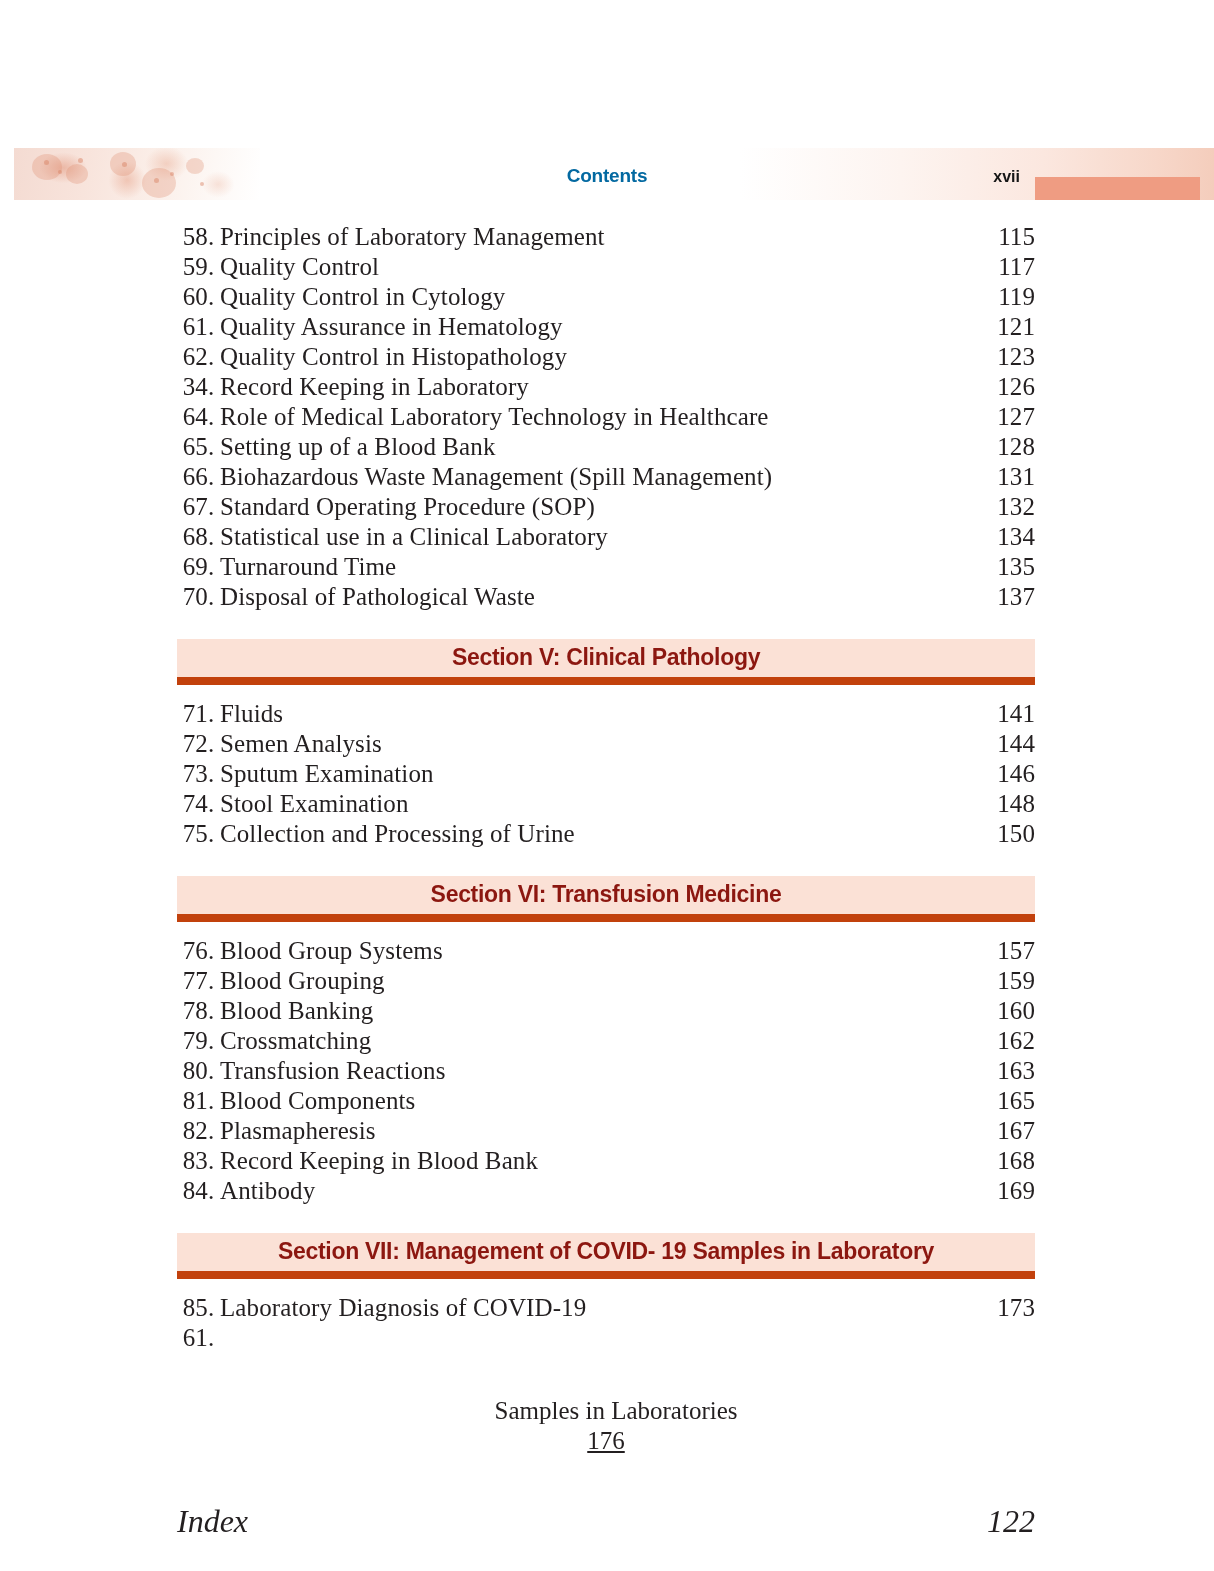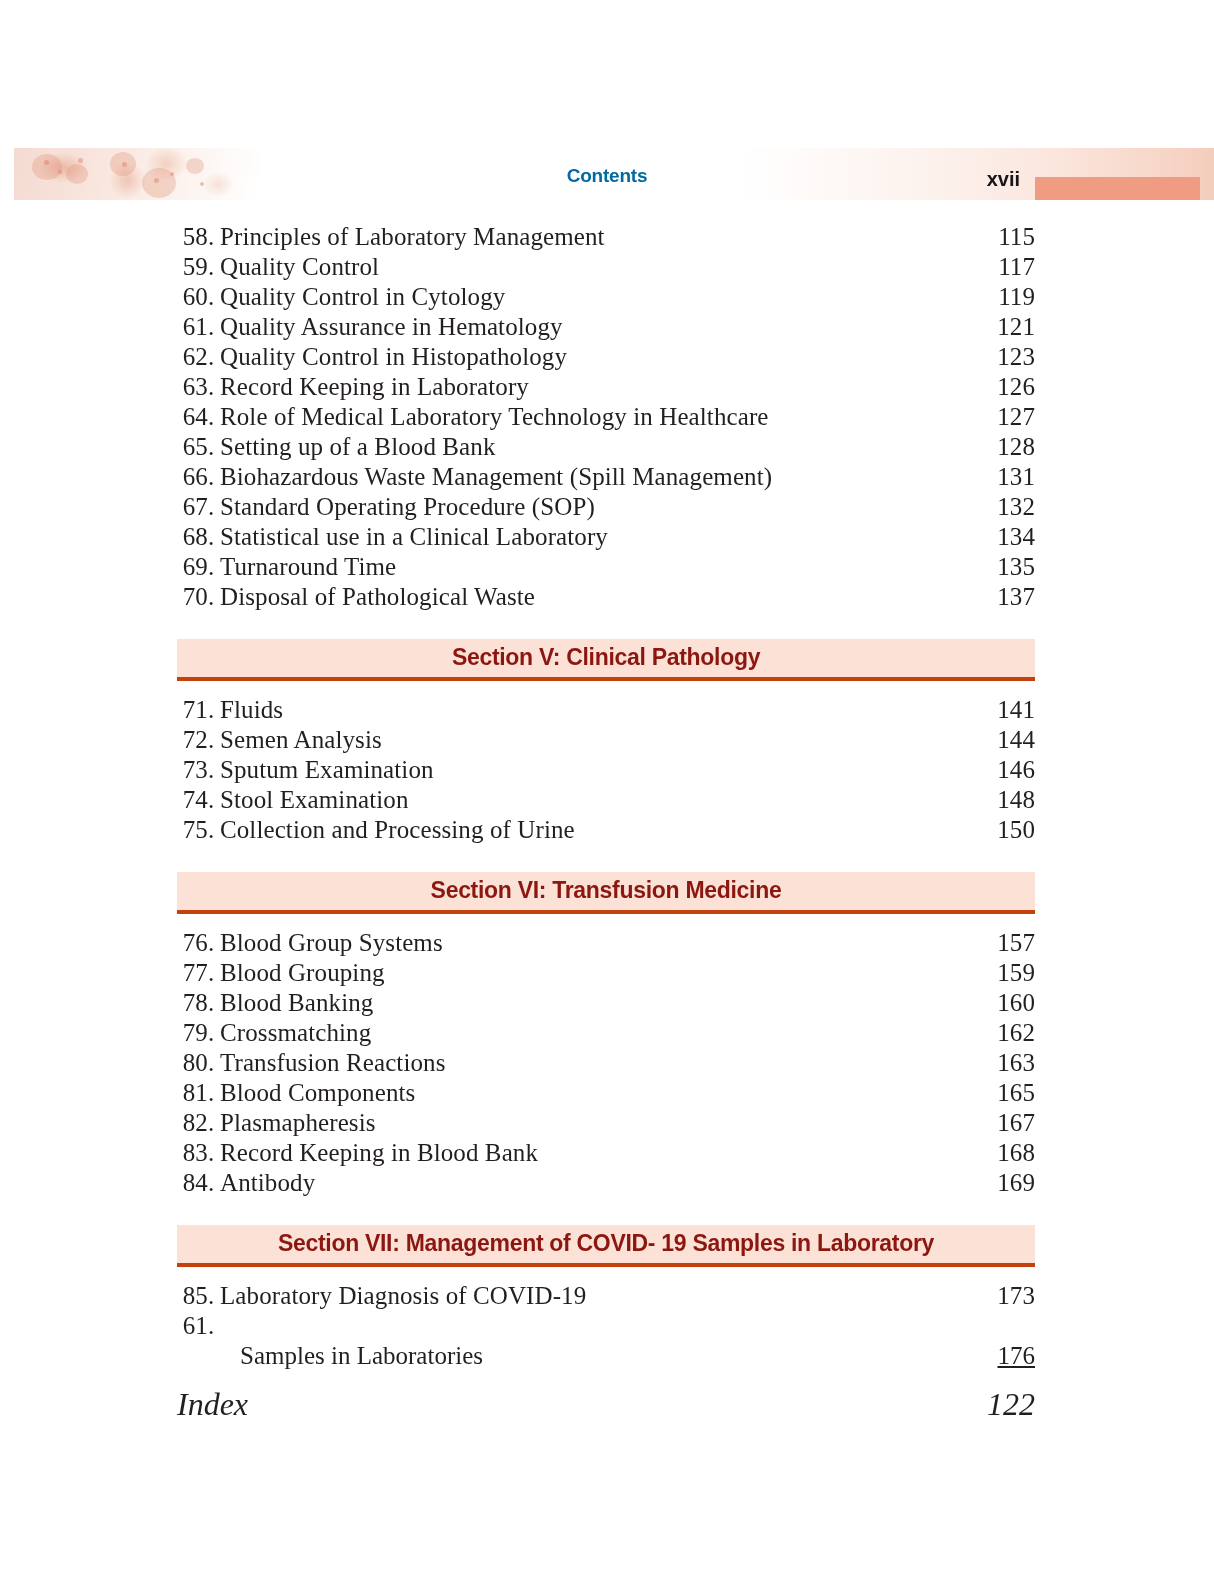--- a/index.html
+++ b/index.html
@@ -81,21 +81,21 @@
     color: #0369a1;
     letter-spacing: -0.2px;
   }
   #header-folio {
     position: absolute;
     left: 940px;
     top: 20px;
     width: 80px;
     text-align: right;
     font-family: "Liberation Sans", sans-serif;
-    font-size: 20px;
+    font-size: 16px;
     font-weight: bold;
     color: #161616;
   }
 
   
   #toc {
     position: absolute;
     left: 177px;
     top: 222px;
     width: 858px;
@@ -126,31 +126,32 @@
     white-space: nowrap;
   }
   
   .toc-cont {
     display: flex;
     align-items: center;
     font-family: "Liberation Serif", serif;
     font-size: 25px;
     line-height: 30px;
     color: #231f20;
+    flex-direction: column;
   }
   .toc-cont .num { width: 43px; flex: 0 0 43px; }
   .toc-cont .title { flex: 1 1 auto; padding-left: 20px; }
   .toc-cont .page { flex: 0 0 62px; text-align: right; text-decoration: underline; }
 
   
   .section-bar {
     position: relative;
     margin: 27px 0 14px 0;
     background: #fbe1d6;
-    border-bottom: 4px solid #c2410c;
+    border-bottom: 8px solid #c2410c;
     text-align: center;
     padding: 5px 0 6px 0;
   }
   .section-bar .section-label {
     font-family: "Liberation Sans", sans-serif;
     font-size: 23px;
     font-weight: bold;
     color: #8c1710;
     letter-spacing: -0.3px;
   }
@@ -216,21 +217,21 @@
       <span class="num">61.</span>
       <span class="title">Quality Assurance in Hematology</span>
       <span class="page">121</span>
     </div>
     <div class="toc-entry">
       <span class="num">62.</span>
       <span class="title">Quality Control in Histopathology</span>
       <span class="page">123</span>
     </div>
     <div class="toc-entry">
-      <span class="num">63.</span>
+      <span class="num">34.</span>
       <span class="title">Record Keeping in Laboratory</span>
       <span class="page">126</span>
     </div>
     <div class="toc-entry">
       <span class="num">64.</span>
       <span class="title">Role of Medical Laboratory Technology in Healthcare</span>
       <span class="page">127</span>
     </div>
     <div class="toc-entry">
       <span class="num">65.</span>

